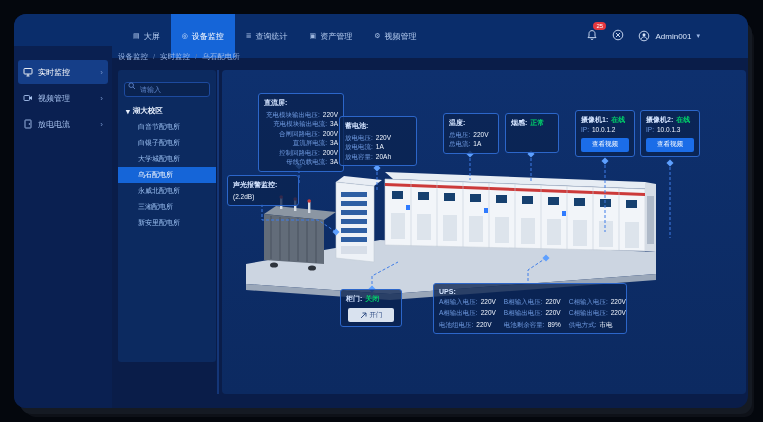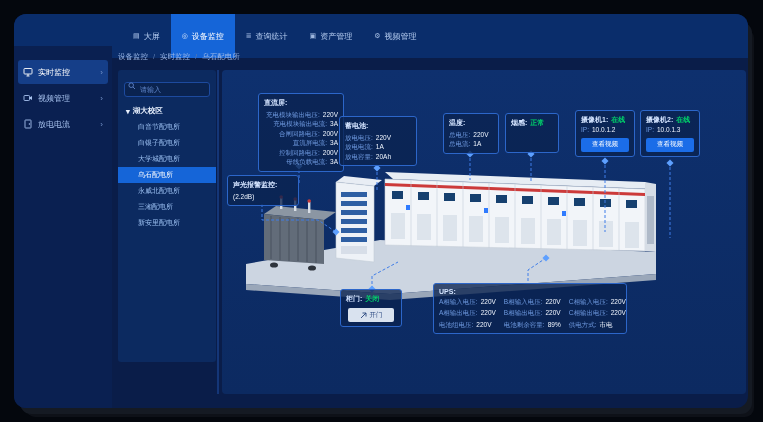--- a/index.html
+++ b/index.html
@@ -74,20 +74,44 @@
         </div>
         <div class="tab">
           <span class="tico">▣</span>
           <span>资产管理</span>
         </div>
         <div class="tab">
           <span class="tico">⚙</span>
           <span>视频管理</span>
         </div>
       </div>
+      <div class="nav-right">
+        <span class="bell-wrap">
+          <svg width="12" height="12" viewBox="0 0 12 12">
+              <path d="M6 1.6c-1.9 0-3 1.4-3 3v2.6L2 8.6h8L9 7.2V4.6c0-1.6-1.1-3-3-3z" fill="none" stroke="#d7e4fa" stroke-width="0.9"></path>
+              <path d="M5 9.6a1 1 0 0 0 2 0" fill="none" stroke="#d7e4fa" stroke-width="0.9"></path>
+            </svg>
+          <span class="badge">25</span>
+        </span>
+        <span>
+          <svg width="12" height="12" viewBox="0 0 12 12">
+              <circle cx="6" cy="6" r="4.8" fill="none" stroke="#d7e4fa" stroke-width="0.9"></circle>
+              <path d="M4 4l4 4M8 4L4 8" stroke="#d7e4fa" stroke-width="0.9"></path>
+            </svg>
+        </span>
+        <span class="userbox">
+          <svg width="12" height="12" viewBox="0 0 12 12">
+              <circle cx="6" cy="6" r="4.8" fill="none" stroke="#d7e4fa" stroke-width="0.9"></circle>
+              <circle cx="6" cy="4.8" r="1.5" fill="#d7e4fa"></circle>
+              <path d="M3.3 8.8c.5-1.3 1.5-2 2.7-2s2.2.7 2.7 2" fill="none" stroke="#d7e4fa" stroke-width="0.9"></path>
+            </svg>
+          <span>Admin001</span>
+          <span class="caret">▾</span>
+        </span>
+      </div>
     </div>
 
     <div class="sidebar">
       <div class="side-item active">
         <svg width="10" height="10" viewBox="0 0 10 10">
             <rect x="1" y="1.5" width="8" height="5.5" rx="0.8" fill="none" stroke="#fff" stroke-width="0.9"></rect>
             <path d="M3.5 9h3M5 7v2" stroke="#fff" stroke-width="0.9"></path>
           </svg>
         <span>实时监控</span>
         <span class="chev">›</span>

